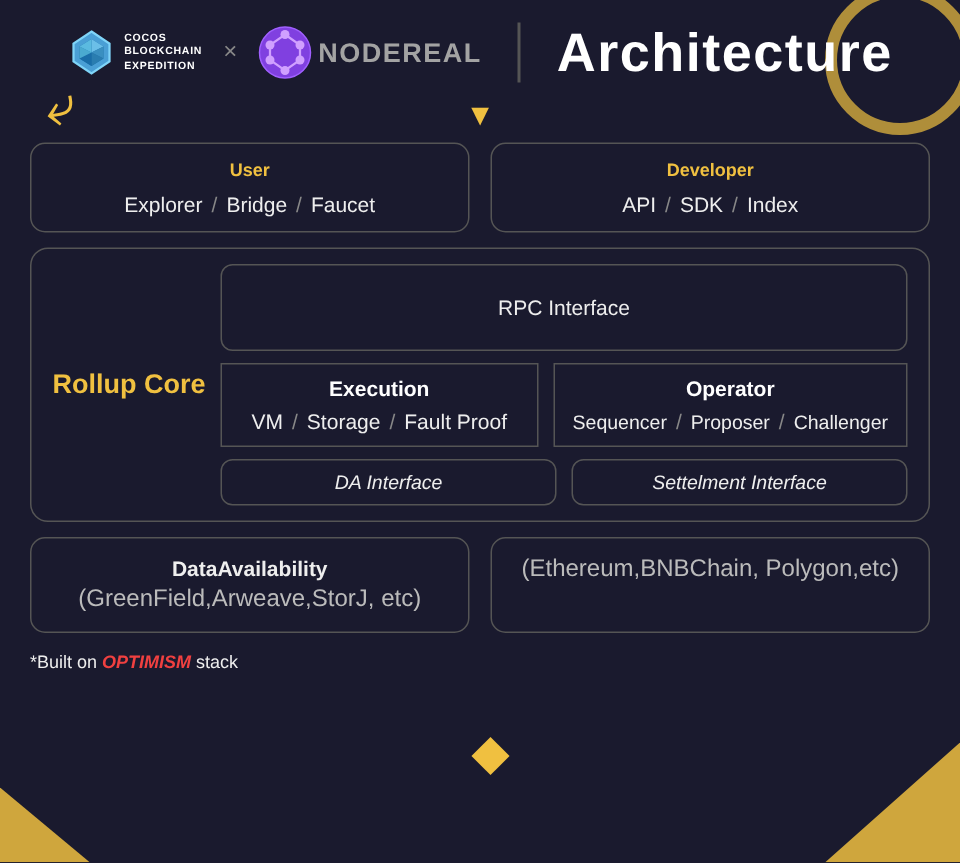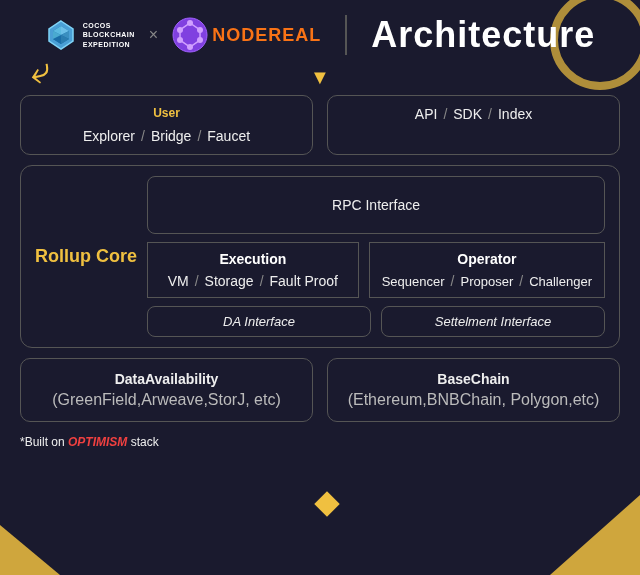--- a/index.html
+++ b/index.html
@@ -98,21 +98,21 @@
       align-items: center;
       gap: 4px;
     }
     .nodereal-icon {
       width: 36px;
       height: 36px;
     }
     .nodereal-text {
       font-size: 18px;
       font-weight: 900;
-      color: #f97316;
+      color: #a3a3a3;
       letter-spacing: 1px;
     }
     .header-divider {
       width: 2px;
       height: 40px;
       background: #555;
       margin: 0 14px;
     }
     .page-title {
       font-size: 36px;
@@ -326,20 +326,21 @@
       <div class="box-panel-title">User</div>
       <div class="box-items">
         <span>Explorer</span>
         <span class="box-separator">/</span>
         <span>Bridge</span>
         <span class="box-separator">/</span>
         <span>Faucet</span>
       </div>
     </div>
     <div class="box-panel">
+      <div class="box-panel-title">Developer</div>
       <div class="box-items">
         <span>API</span>
         <span class="box-separator">/</span>
         <span>SDK</span>
         <span class="box-separator">/</span>
         <span>Index</span>
       </div>
     </div>
   </div>
 
@@ -384,21 +385,20 @@
       </div>
     </div>
   </div>
 
   <div class="bottom-boxes">
     <div class="bottom-box">
       <div class="bottom-box-title">DataAvailability</div>
       <div class="bottom-box-sub">(GreenField,Arweave,StorJ, etc)</div>
     </div>
     <div class="bottom-box">
-      <div class="bottom-box-title">BaseChain</div>
       <div class="bottom-box-sub">(Ethereum,BNBChain, Polygon,etc)</div>
     </div>
   </div>
 
 </div>
 
 <div class="footer">
   <span class="footer-text">
     <span>*Built on </span><span class="footer-optimism">OPTIMISM</span><span> stack</span>
   </span>

